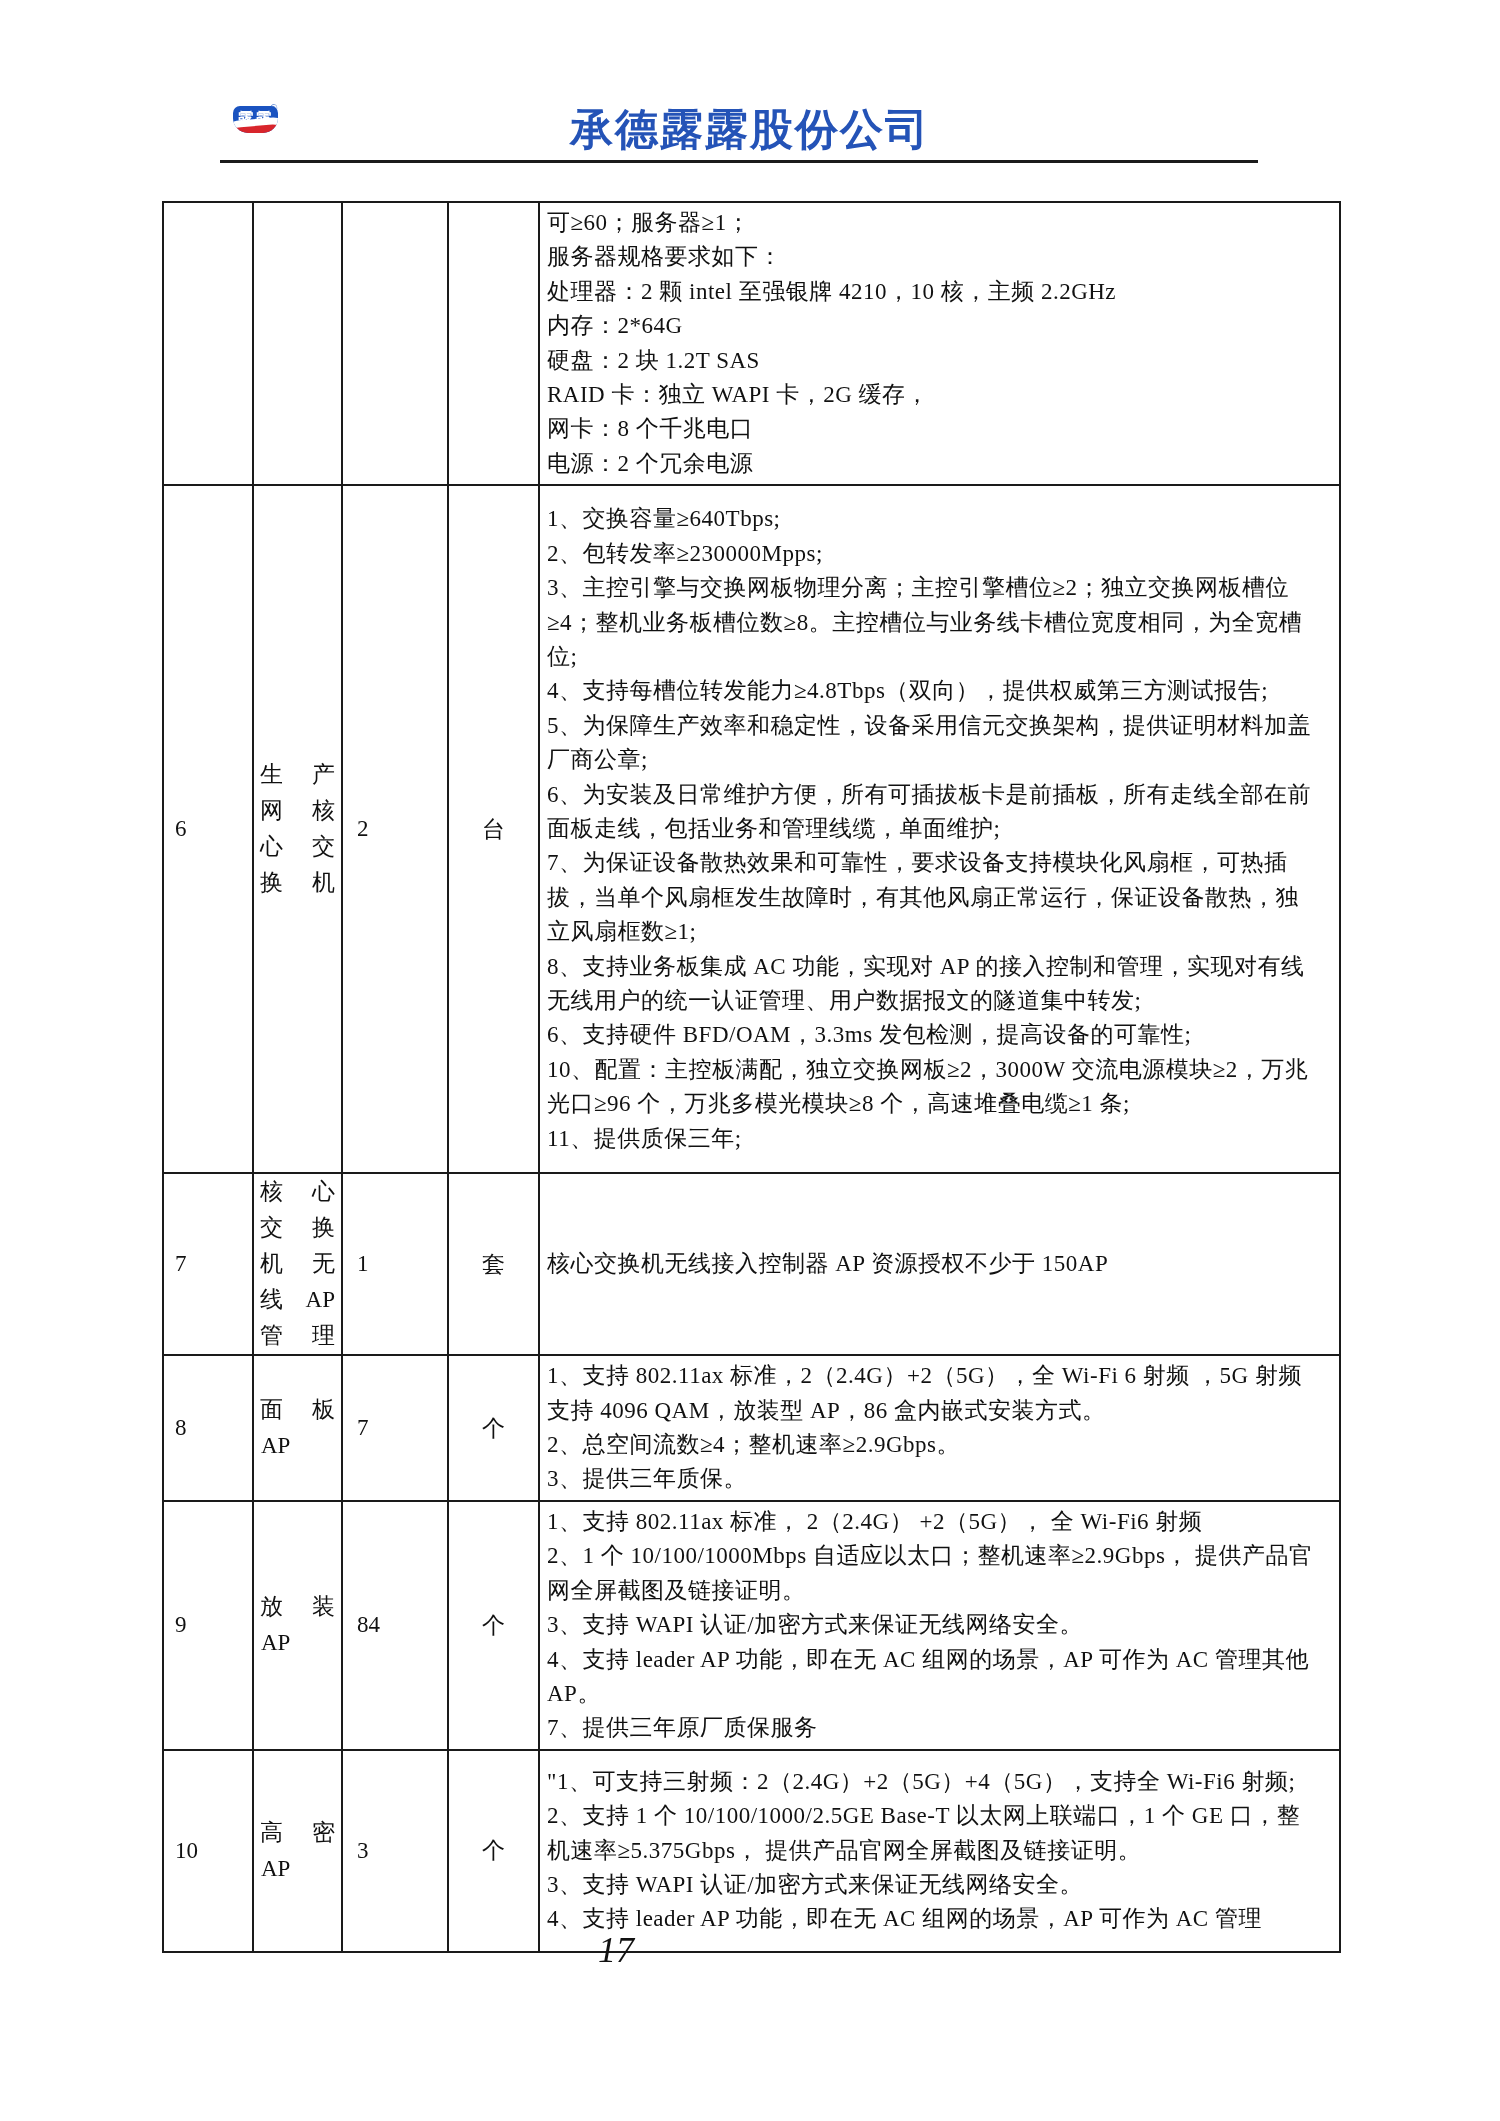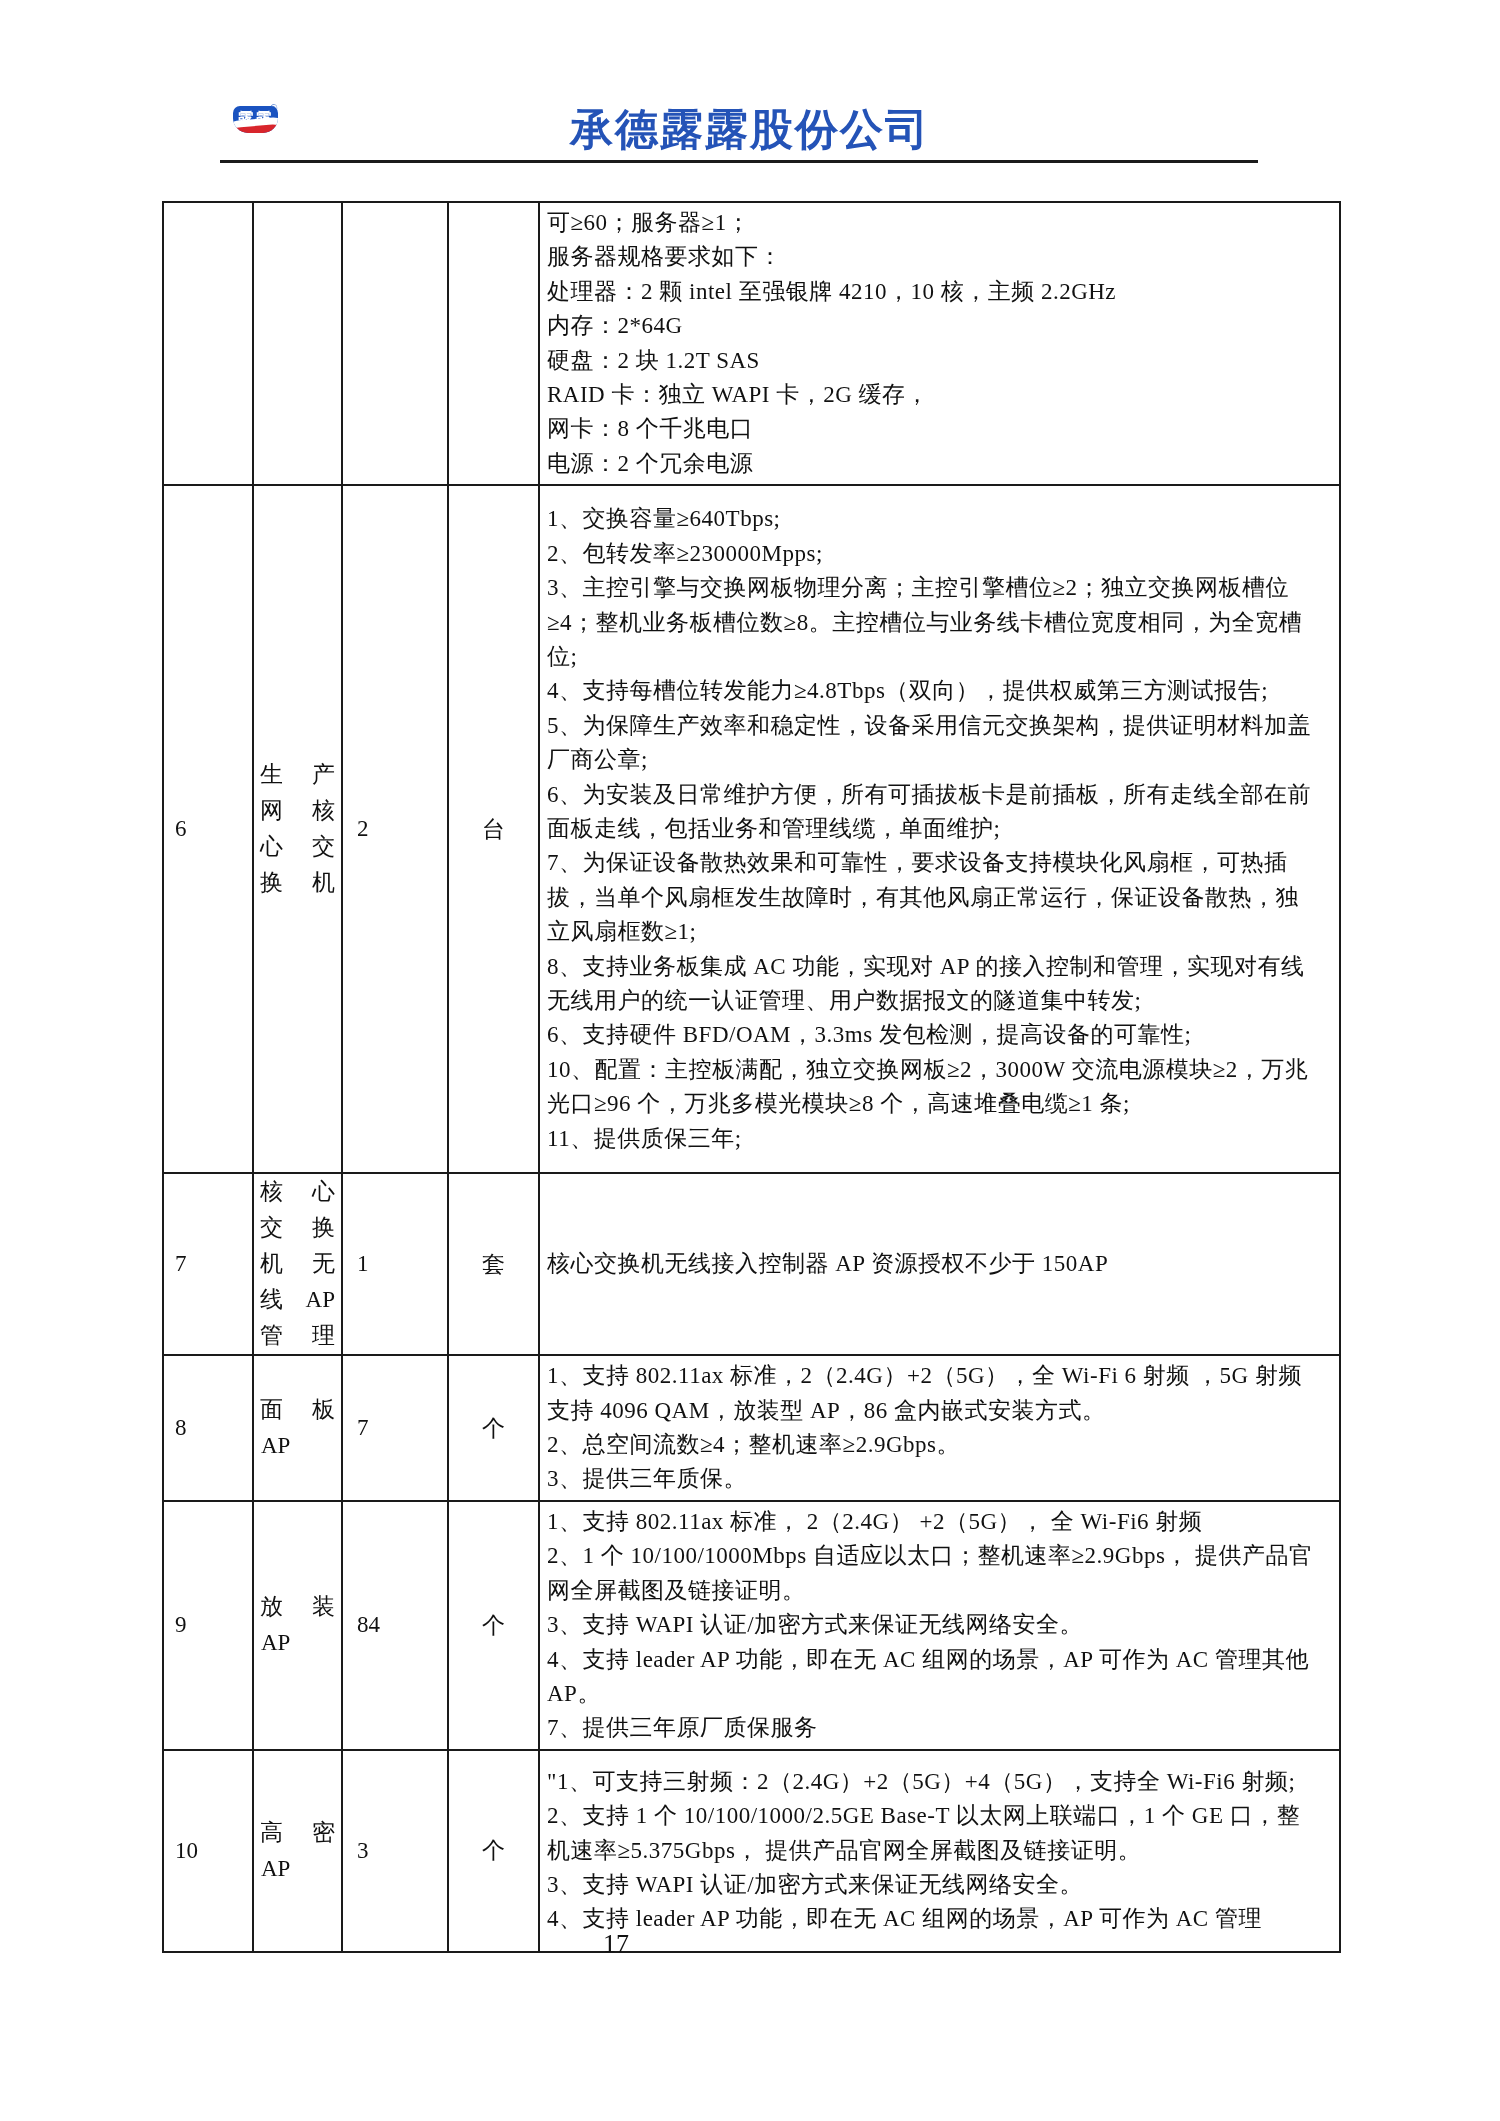--- a/index.html
+++ b/index.html
@@ -55,21 +55,21 @@
   .nl.single{justify-content:flex-start;padding-left:1px;}
   td.c-spec{padding:3px 18px 3px 7px;}
   .spec-line{
     font-size:23px;line-height:34.4px;letter-spacing:0.5px;
     overflow-wrap:break-word;
   }
 
   
   .page-footer{
     position:absolute;left:0;top:1929px;width:1232px;text-align:center;
-    font-size:26px;color:#111;
+    font-size:36px;color:#111;font-style:italic;
   }
 </style>
 </head>
 <body>
 
 <div class="page">
 
   <div class="logo">
     <span class="logo-chars">露露</span>
     <div class="swoosh-white"></div>

